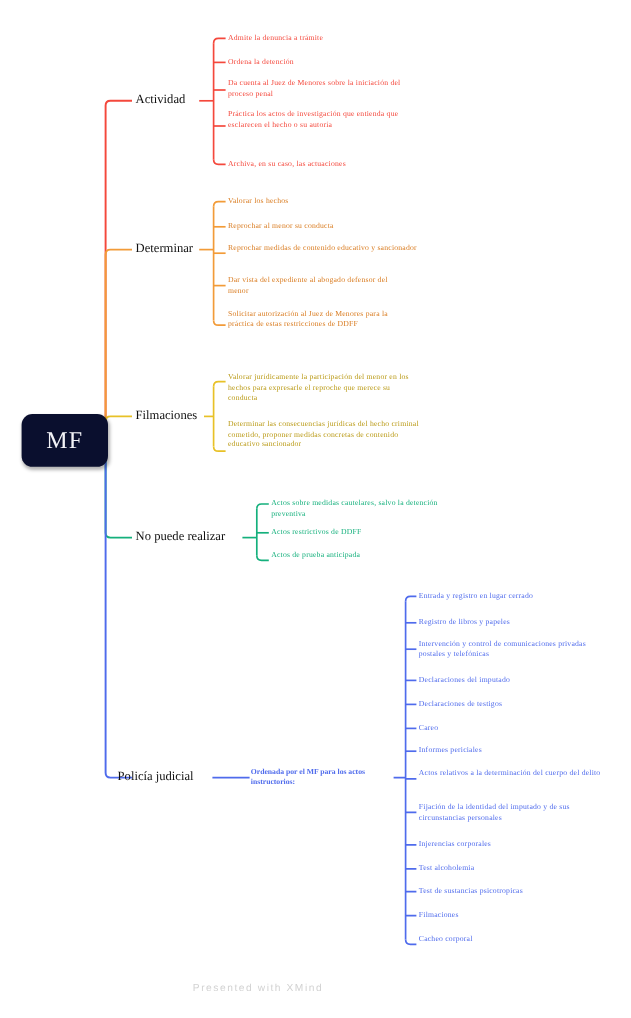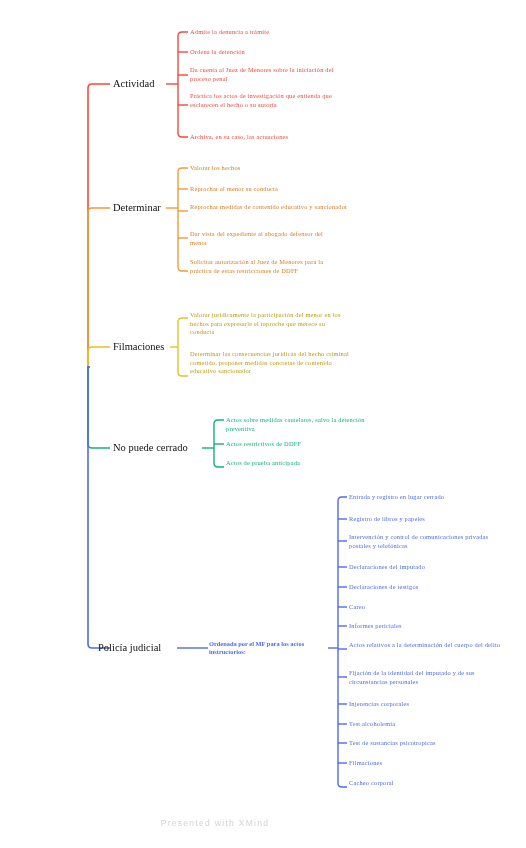--- a/index.html
+++ b/index.html
@@ -153,28 +153,31 @@
     <path d="M 338,649 L 347,649" fill="none" stroke="#4F6BEC" stroke-width="1.4"></path>
     <path d="M 338,677 L 347,677" fill="none" stroke="#4F6BEC" stroke-width="1.4"></path>
     <path d="M 338,704 L 347,704" fill="none" stroke="#4F6BEC" stroke-width="1.4"></path>
     <path d="M 338,724 L 347,724" fill="none" stroke="#4F6BEC" stroke-width="1.4"></path>
     <path d="M 338,743 L 347,743" fill="none" stroke="#4F6BEC" stroke-width="1.4"></path>
     <path d="M 338,763 L 347,763" fill="none" stroke="#4F6BEC" stroke-width="1.4"></path>
     <path d="M 338,783 Q 338,787 342,787 L 347,787" fill="none" stroke="#4F6BEC" stroke-width="1.4"></path>
 
   </svg>
 
+  <div class="root-node">
+    <span class="root-label">MF</span>
+  </div>
 
   <div class="branch-label" style="left:113px; top:78px;">Actividad</div>
 
   <div class="branch-label" style="left:113px; top:202px;">Determinar</div>
 
   <div class="branch-label" style="left:113px; top:341px;">Filmaciones</div>
 
-  <div class="branch-label" style="left:113px; top:442px;">No puede cerrado</div>
+  <div class="branch-label" style="left:113px; top:442px;">No puede realizar</div>
 
   <div class="branch-label" style="left:98px; top:642px;">Policía judicial</div>
 
   <div class="leaf" style="left:190px; top:28px; color:#F4483C;">Admite la denuncia a trámite</div>
   <div class="leaf" style="left:190px; top:48px; color:#F4483C;">Ordena la detención</div>
   <div class="leaf" style="left:190px; top:66px; color:#F4483C;">Da cuenta al Juez de Menores sobre la iniciación del proceso penal</div>
   <div class="leaf" style="left:190px; top:92px; color:#F4483C;">Práctica los actos de investigación que entienda que esclarecen el hecho o su autoría</div>
   <div class="leaf" style="left:190px; top:133px; color:#F4483C;">Archiva, en su caso, las actuaciones</div>
 
   <div class="leaf" style="left:190px; top:164px; color:#D97B1F;">Valorar los hechos</div>

